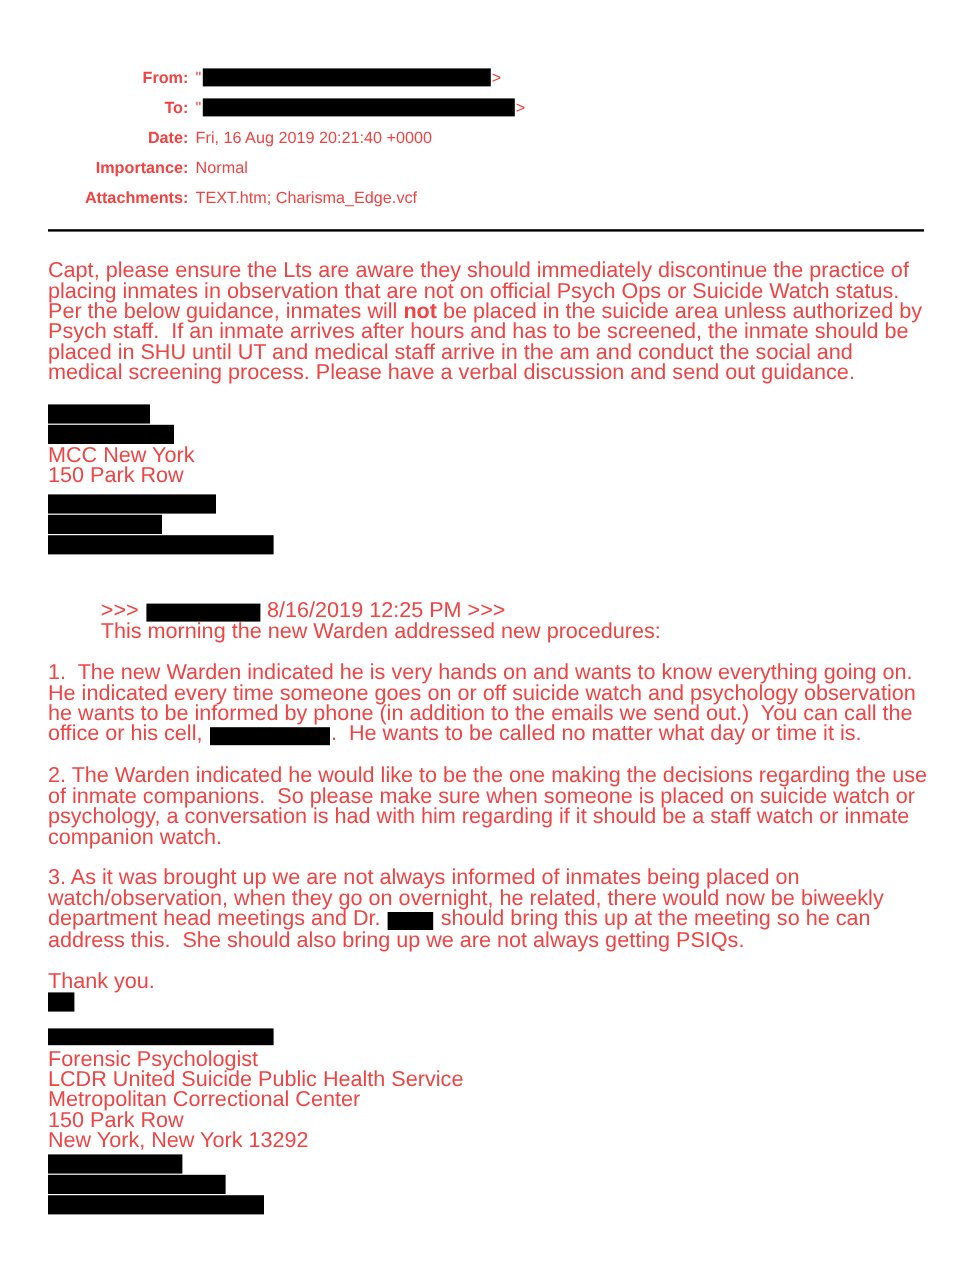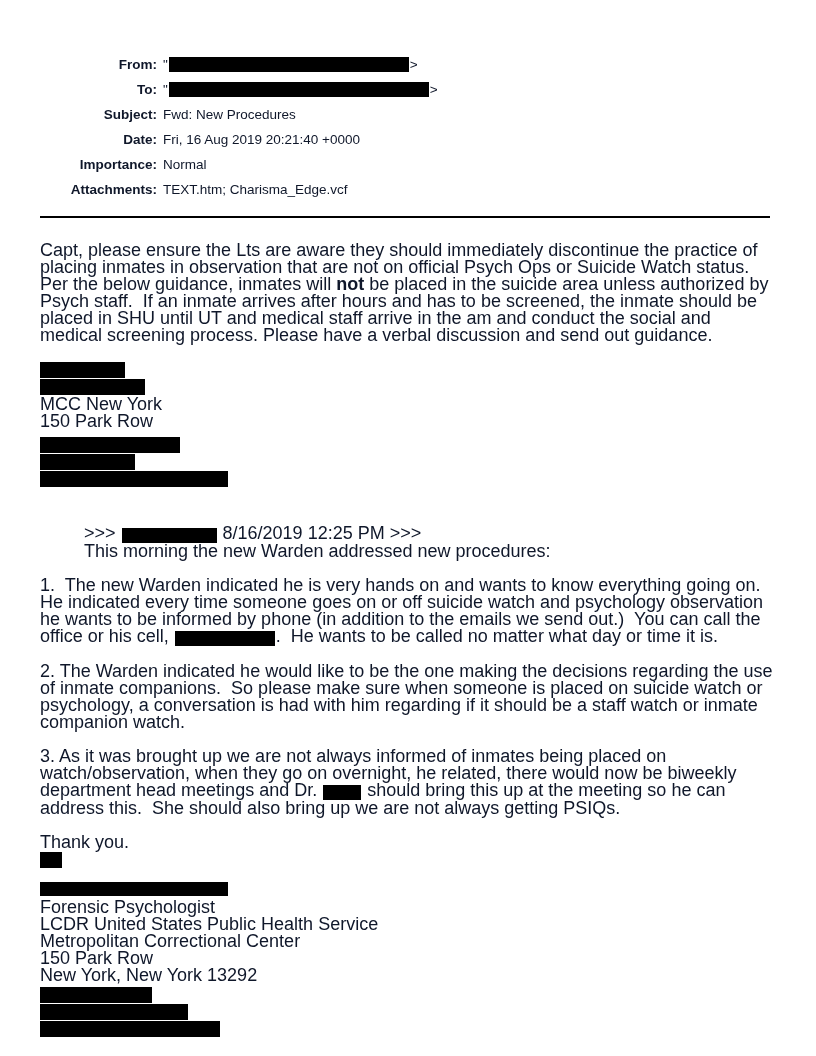--- a/index.html
+++ b/index.html
@@ -3,21 +3,21 @@
 <meta charset="utf-8">
 <style>
   * { margin: 0; padding: 0; box-sizing: border-box; }
   html, body { background: #ffffff; }
   .page {
     position: relative;
     width: 816px;
     height: 1056px;
     background: #ffffff;
     font-family: "Liberation Sans", sans-serif;
-    color: #0f172a;
+    color: #ef4444;
     padding: 52px 41px 0 40px;
     overflow: hidden;
   }
   
   .hdr { font-size: 13.5px; }
   .hrow { display: flex; align-items: baseline; line-height: 25px; }
   .hlabel { flex: 0 0 117px; width: 117px; text-align: right; font-weight: bold; }
   .hvalue { margin-left: 6px; white-space: pre-wrap; }
   
   .redact { background: #000; display: inline-block; }
@@ -43,24 +43,20 @@
 <div class="page">
 
   <div class="hdr">
     <div class="hrow">
       <span class="hlabel">From:</span>
       <span class="hvalue"><span class="t">"</span><span class="redact inline" style="width:240px"></span><span class="t">&gt;</span></span>
     </div>
     <div class="hrow">
       <span class="hlabel">To:</span>
       <span class="hvalue"><span class="t">"</span><span class="redact inline" style="width:260px"></span><span class="t">&gt;</span></span>
-    </div>
-    <div class="hrow">
-      <span class="hlabel">Subject:</span>
-      <span class="hvalue">Fwd: New Procedures</span>
     </div>
     <div class="hrow">
       <span class="hlabel">Date:</span>
       <span class="hvalue">Fri, 16 Aug 2019 20:21:40 +0000</span>
     </div>
     <div class="hrow">
       <span class="hlabel">Importance:</span>
       <span class="hvalue">Normal</span>
     </div>
     <div class="hrow">
@@ -97,21 +93,21 @@
     <p class="para"><span class="t">3. As it was brought up we are not always informed of inmates being placed on watch/observation, when they go on overnight, he related, there would now be biweekly department head meetings and Dr. </span><span class="redact inline" style="width:38px"></span><span class="t"> should bring this up at the meeting so he can address this.  She should also bring up we are not always getting PSIQs.</span></p>
 
     <div class="thanksblock">
       <div class="sigline">Thank you.</div>
       <span class="redact block" style="width:22px;height:16px;margin-top:1px"></span>
     </div>
 
     <div class="sig2">
       <span class="redact block" style="width:188px;height:14px;margin-bottom:3px"></span>
       <div class="sigline">Forensic Psychologist</div>
-      <div class="sigline">LCDR United States Public Health Service</div>
+      <div class="sigline">LCDR United Suicide Public Health Service</div>
       <div class="sigline">Metropolitan Correctional Center</div>
       <div class="sigline">150 Park Row</div>
       <div class="sigline">New York, New York 13292</div>
       <span class="redact block" style="width:112px;height:16px;margin-top:3px"></span>
       <span class="redact block" style="width:148px;height:16px"></span>
       <span class="redact block" style="width:180px;height:16px"></span>
     </div>
 
   </div>
 </div>

